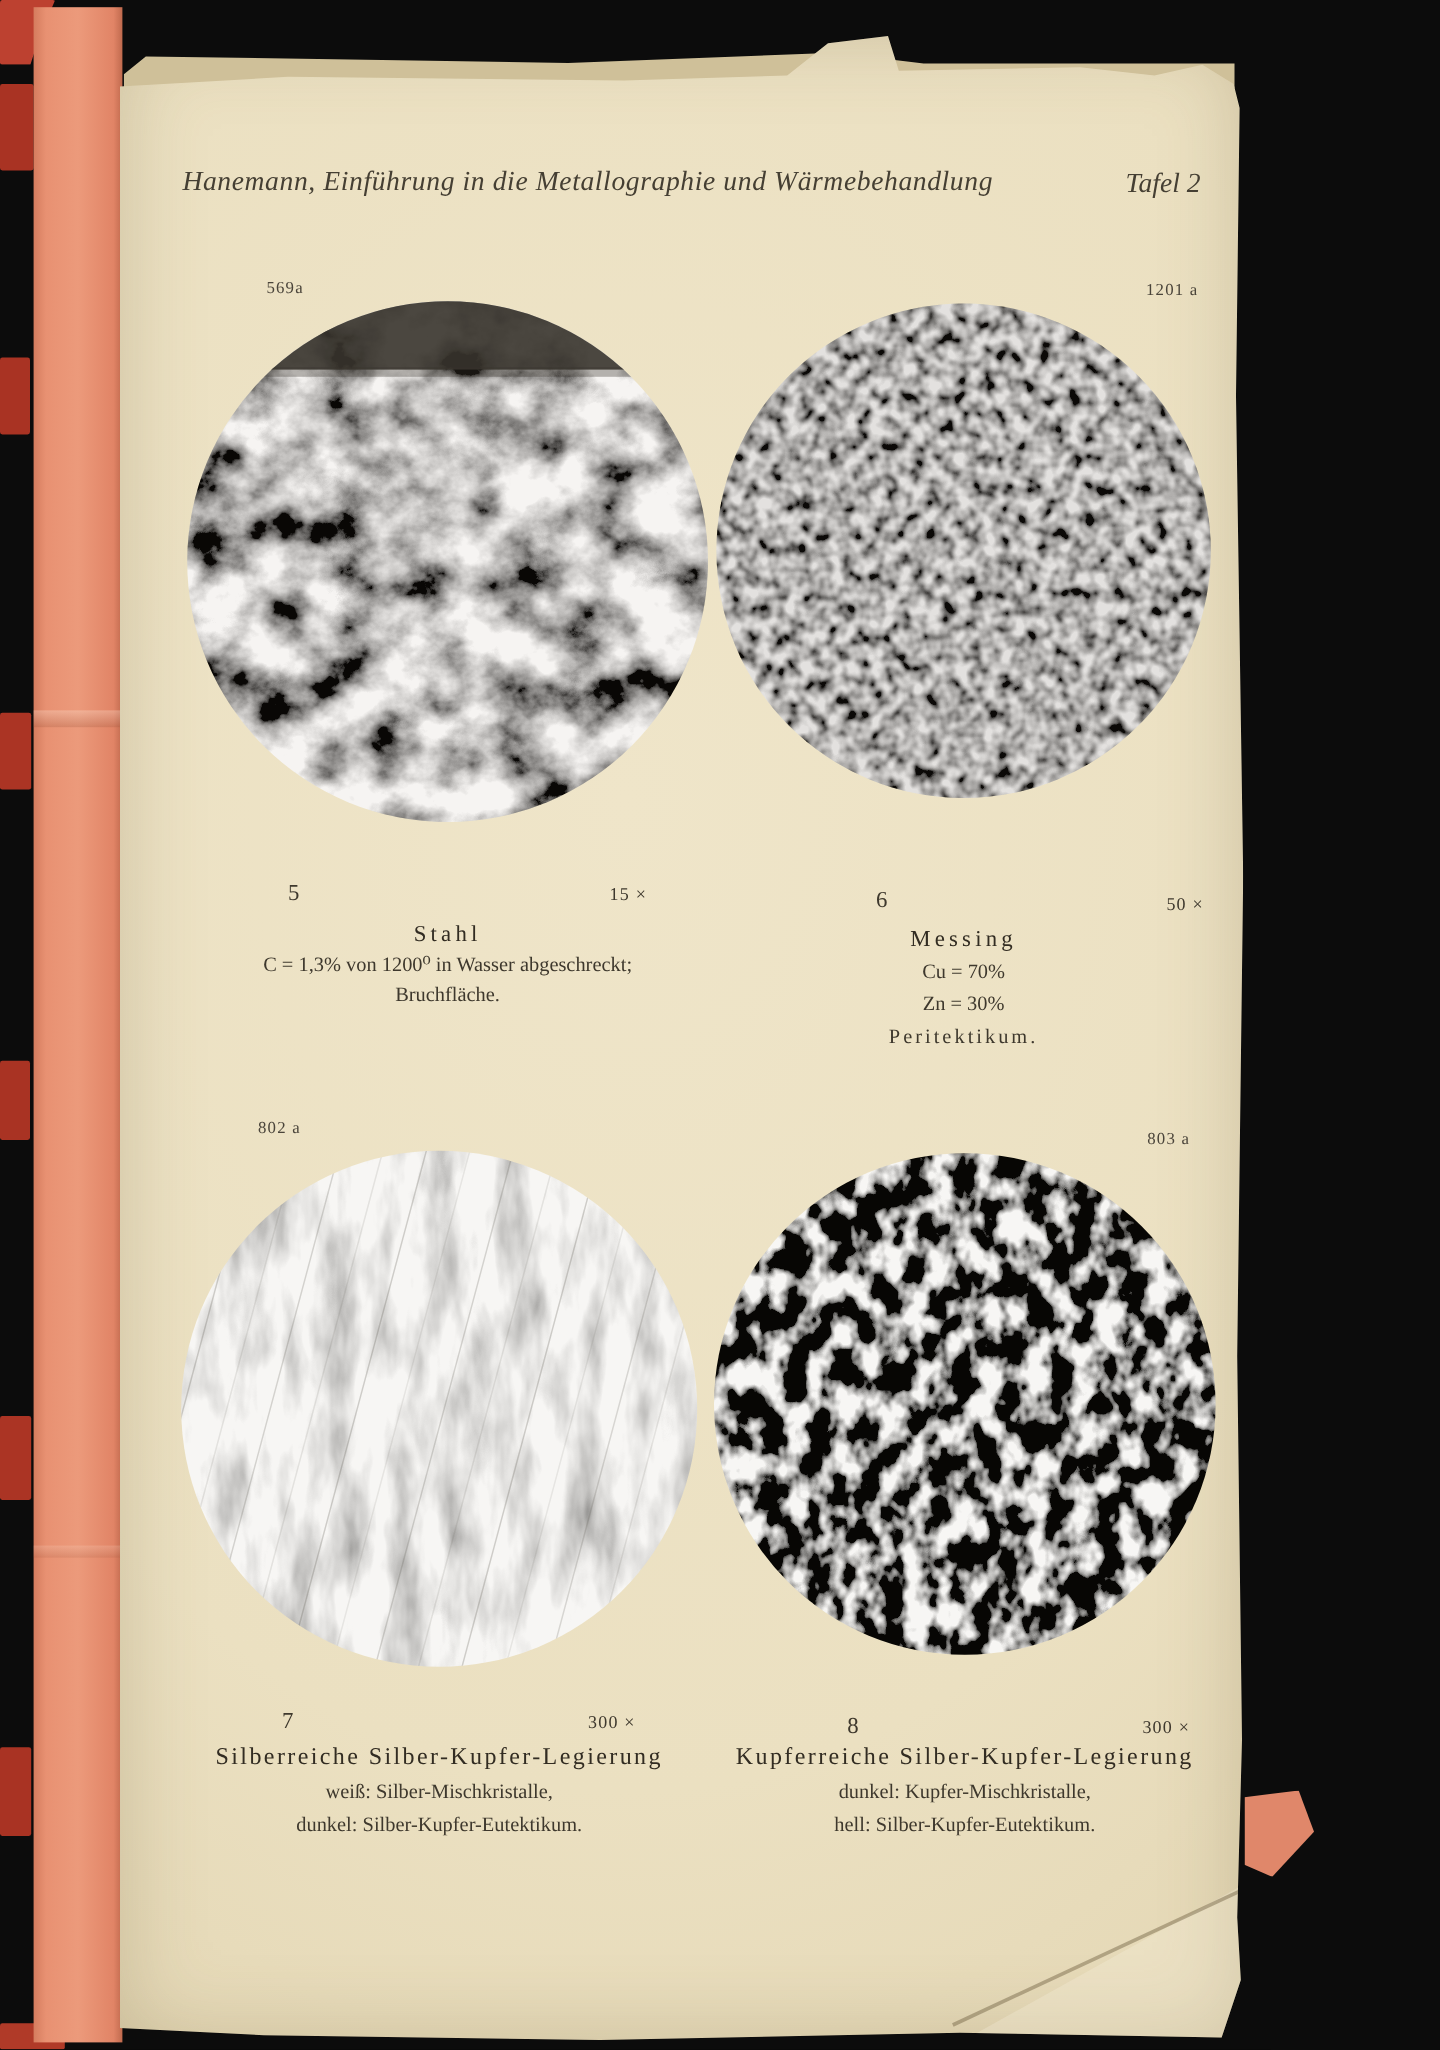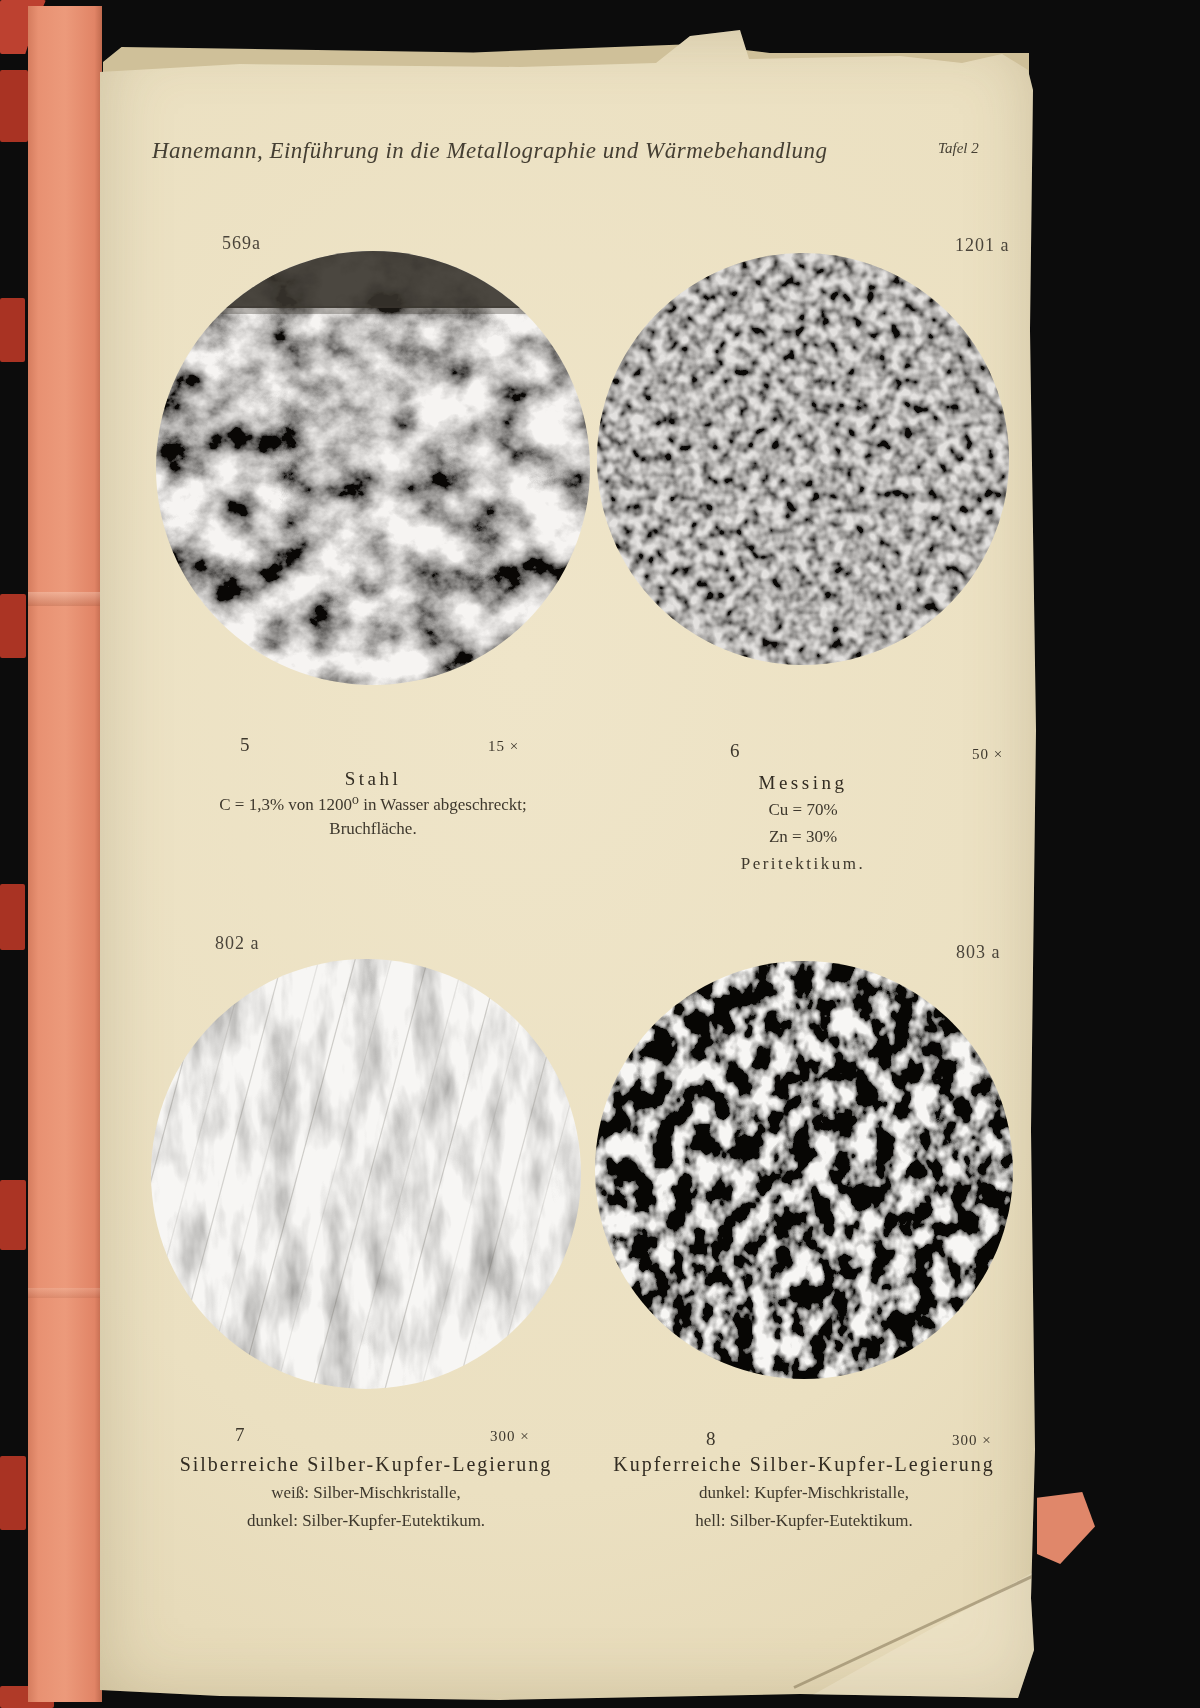--- a/index.html
+++ b/index.html
@@ -20,24 +20,24 @@
   
   .page{position:absolute;left:100px;top:30px;width:937px;height:1672px;
         background:radial-gradient(120% 90% at 45% 38%, #efe5c9 0%, #ebe0c1 55%, #e3d6b3 85%, #d8c9a1 100%);
         box-shadow:inset 0 0 70px rgba(120,100,60,.28);
         clip-path:polygon(0px 42px,140px 34px,420px 37px,556px 33px,590px 6px,640px 0px,649px 29px,
           800px 26px,862px 33px,902px 24px,928px 40px,933px 60px,930px 300px,936px 700px,
           931px 1100px,935px 1420px,931px 1568px,934px 1620px,918px 1668px,700px 1664px,
           400px 1670px,120px 1666px,0px 1660px);}
 
   .htitle{font-style:italic;font-size:23px;color:#453f33;letter-spacing:.5px;white-space:nowrap;}
-  .hplate{font-style:italic;font-size:15px;color:#453f33;}
+  .hplate{font-style:italic;font-size:23px;color:#453f33;}
 
   .fig{display:contents;}
-  .neg{font-size:18px;color:#4a443a;letter-spacing:1px;}
+  .neg{font-size:14px;color:#4a443a;letter-spacing:1px;}
   .num{font-size:19px;}
   .mag{font-size:15px;letter-spacing:1px;}
   .figtitle{width:500px;text-align:center;font-size:19px;letter-spacing:3.5px;color:#322c22;white-space:nowrap;}
   .figtitle.long{font-size:20px;letter-spacing:2px;}
   .capline{width:500px;text-align:center;font-size:17px;color:#3e382d;white-space:nowrap;}
   .capline.spaced{letter-spacing:2.5px;}
   .photo{border-radius:50%;}
 
   .fold-light{position:absolute;left:700px;top:1540px;width:237px;height:132px;
               background:rgba(255,250,235,.22);clip-path:polygon(0 100%,100% 100%,100% 0);}
@@ -93,21 +93,21 @@
           </defs>
           <g clip-path="url(#c5)">
             <rect width="436" height="436" filter="url(#t5)"></rect>
             <rect width="436" height="58" fill="#33312b" opacity="0.9"></rect>
             <rect y="56" width="436" height="8" fill="#33312b" opacity="0.35"></rect>
             <rect width="436" height="436" fill="#7a6a4a" opacity="0.07"></rect>
           </g>
         </svg>
       </div>
       <div class="abs num" style="left:140px;top:704px;">5</div>
-      <div class="abs mag" style="left:388px;top:708px;">15 ×</div>
+      <div class="abs mag" style="left:408px;top:708px;">15 ×</div>
       <div class="abs figtitle" style="left:23px;top:738px;">Stahl</div>
       <div class="abs capline" style="left:23px;top:764px;">C = 1,3% von 1200⁰ in Wasser abgeschreckt;</div>
       <div class="abs capline" style="left:23px;top:789px;">Bruchfläche.</div>
     </div>
 
     
     <div class="fig">
       <div class="abs neg" style="left:855px;top:205px;">1201 a</div>
       <div class="abs photo" style="left:496px;top:222px;width:414px;height:414px;">
         <svg width="414" height="414" viewBox="0 0 414 414">

